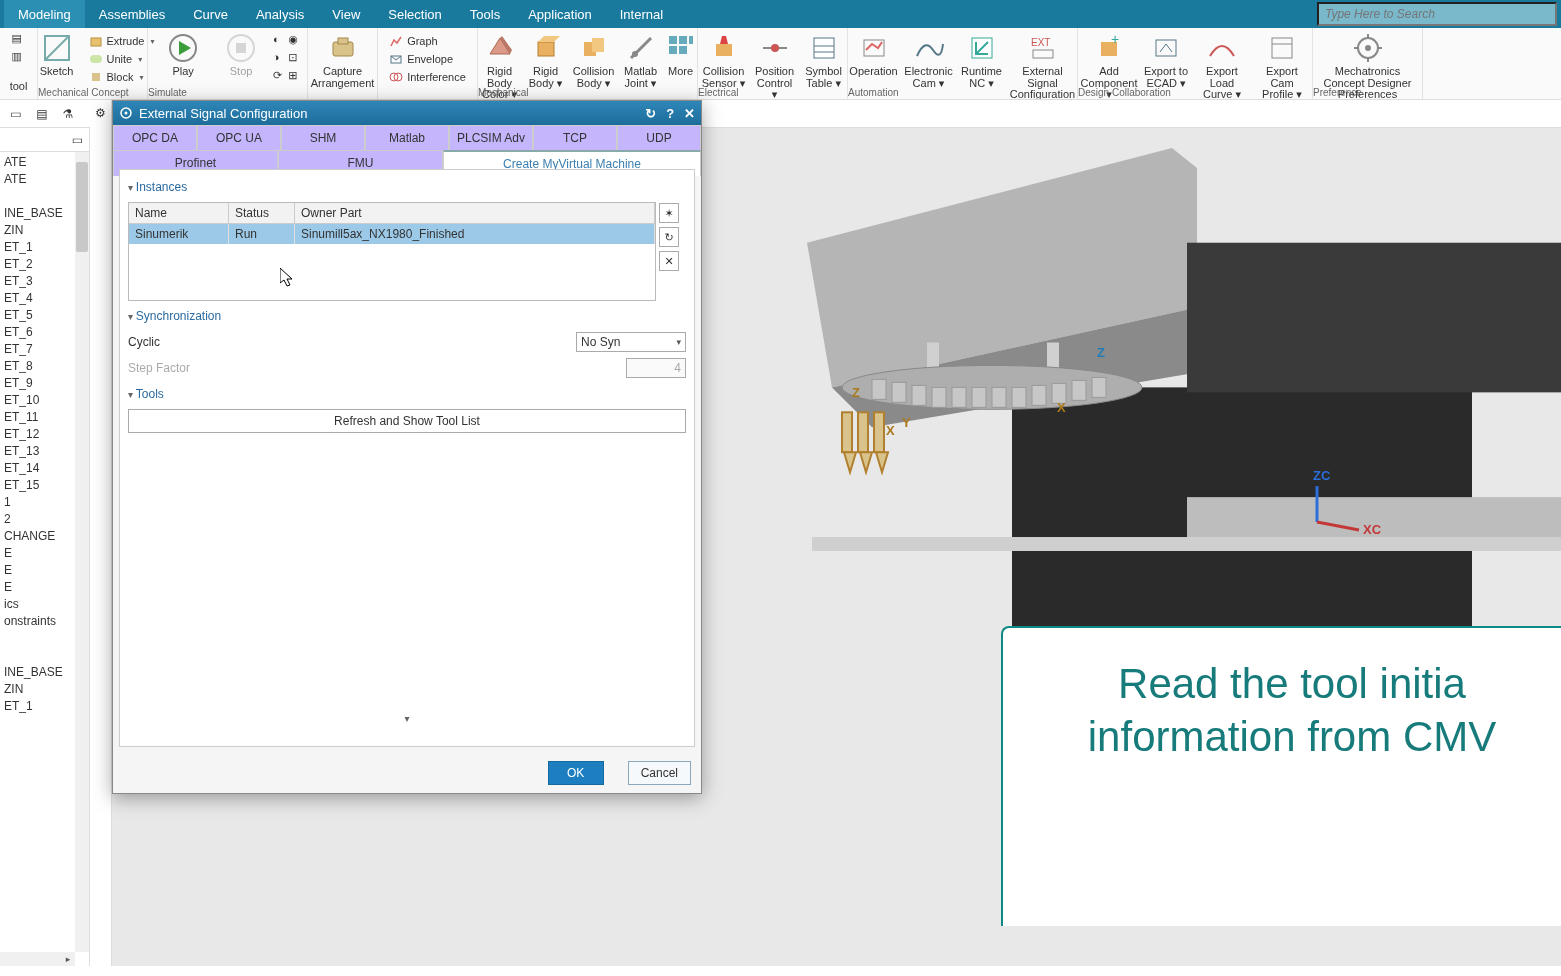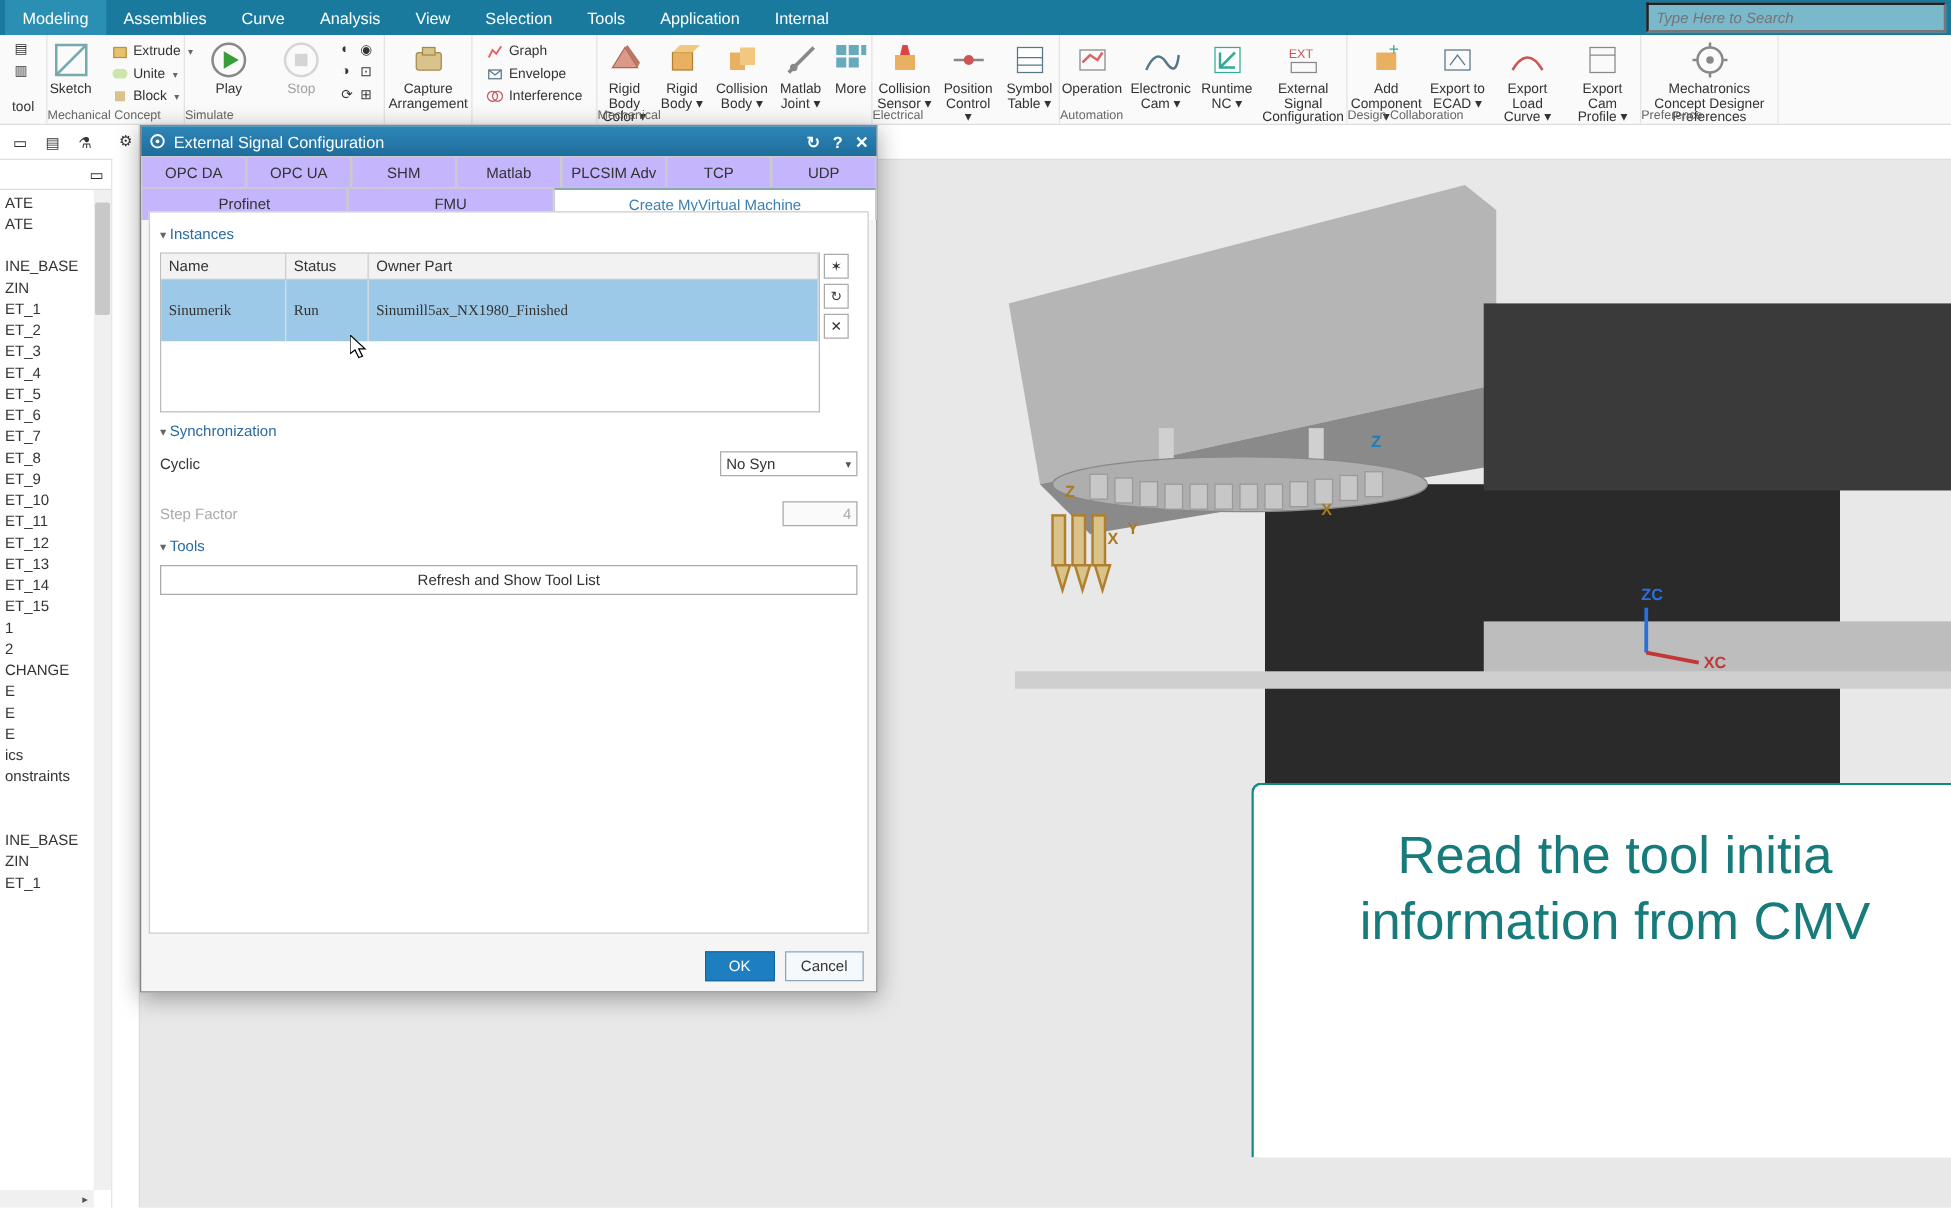--- a/index.html
+++ b/index.html
@@ -65,36 +65,36 @@
 .section-hd::before { content: "▾ "; color: #666; font-size: 10px; }
 .section-hd.collapsed::before { content: "▸ "; }
 
 .instancetable { border: 1px solid #bbb; margin: 4px 0; position: relative; }
 .it-head { display: flex; background: #f2f2f2; border-bottom: 1px solid #ccc; font-size: 12px; }
 .it-head .col { padding: 3px 6px; border-right: 1px solid #ccc; }
 .col1 { width: 100px; }
 .col2 { width: 66px; }
 .col3 { flex: 1; }
 .it-row { display: flex; font-size: 12px; }
-.it-row .col { padding: 17px 6px; border-right: 1px solid #ddd; font-family: Liberation Serif, serif; }
+.it-row .col { padding: 3px 6px; border-right: 1px solid #ddd; }
 .it-row.selected { background: #9dc9e8; }
 .it-blank { height: 56px; }
 .it-tools { position: absolute; right: -28px; top: 0; width: 24px; display: flex; flex-direction: column; gap: 4px; }
 .it-tools .tbtn { width: 20px; height: 20px; border: 1px solid #aaa; background: #fff; display: flex; align-items: center; justify-content: center; cursor: pointer; font-size: 11px; }
 
 .sync-area { padding: 2px 0; }
 .sync-row { display: flex; align-items: center; justify-content: space-between; padding: 3px 0; font-size: 12px; }
-.sync-row.disabled { color: #aaa; margin-top: 14px; }
+.sync-row.disabled { color: #aaa; }
 .select { border: 1px solid #aaa; background: #fff; padding: 2px 4px; width: 110px; font-size: 12px; display: flex; justify-content: space-between; align-items: center; }
 .select::after { content: "▾"; color: #555; font-size: 9px; }
 .spinner { border: 1px solid #aaa; background: #fafafa; width: 60px; padding: 2px 4px; text-align: right; font-size: 12px; }
 
 .refreshbtn { border: 1px solid #aaa; background: #fff; width: 100%; padding: 4px 0; text-align: center; font-size: 12px; cursor: pointer; margin-top: 4px; }
 
-.dlgfoot { position: absolute; bottom: 8px; right: 10px; display: flex; gap: 8px; }
+.dlgfoot { position: absolute; bottom: 8px; right: 10px; display: flex; gap: 24px; }
 .btn { min-width: 56px; padding: 4px 12px; border: 1px solid #8aa7bc; background: #f5f9fc; font-size: 12px; cursor: pointer; text-align: center; }
 .btn.primary { background: #1d7fbf; color: #fff; border-color: #1569a0; }
 
 .downmark { text-align: center; color: #666; font-size: 10px; margin-top: 280px; }
 
 .axis-label { font-size: 13px; fill: #aa7a1d; font-weight: bold; }
 .axis-label.z { fill: #1e7fb8; }
 .axis-label.xc { fill: #c43737; }
 .axis-label.zc { fill: #2b6fdc; }
 

